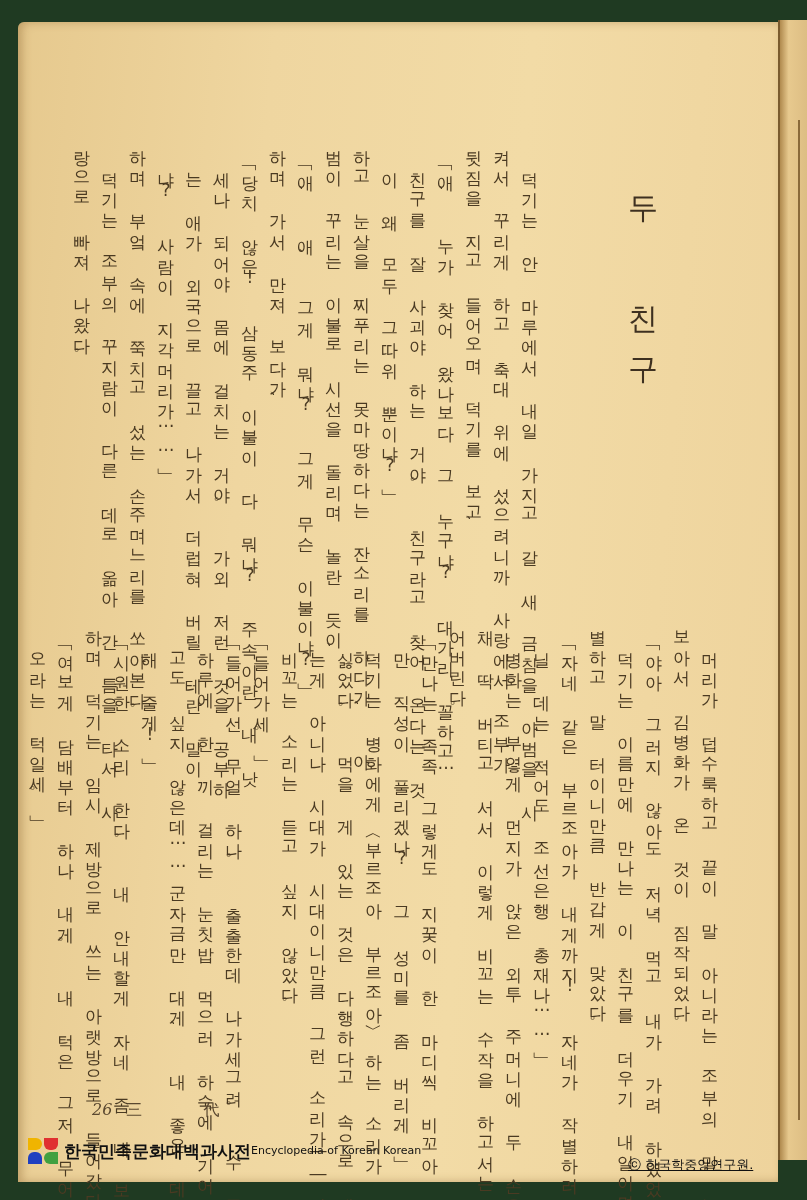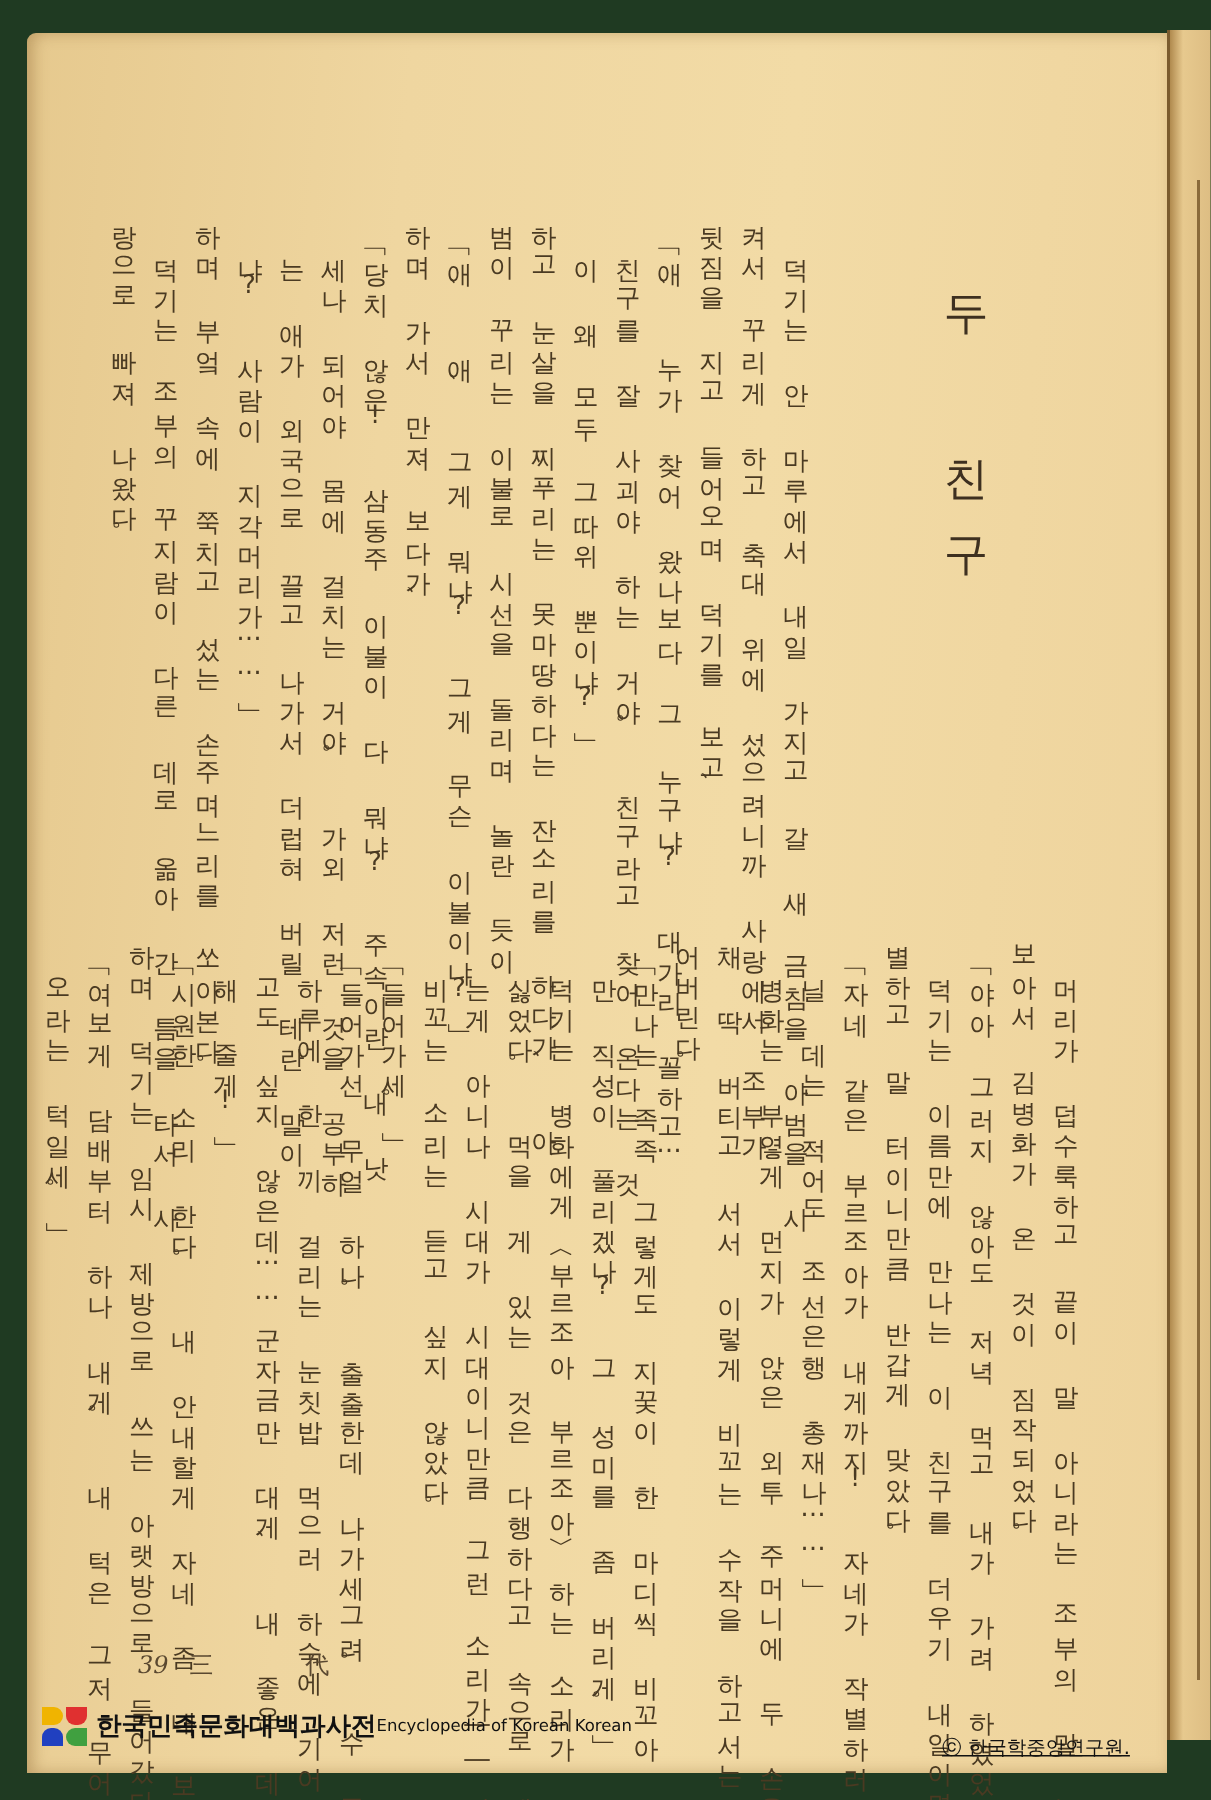--- a/index.html
+++ b/index.html
@@ -105,21 +105,21 @@
 <div class="vcol" style="left:222px; top:640px;">「들어가선 무얼 하나。 출출한데 나가세그려。 수 좋아야</div>
 <div class="vcol" style="left:194px; top:640px;">하루에 한 끼 걸리는 눈칫밥 먹으러 하숙에 기어 들어가</div>
 <div class="vcol" style="left:166px; top:640px;">고도 싶지 않은데……군자금만 대게、 내 좋은 데 안내를</div>
 <div class="vcol" style="left:138px; top:640px;">해 줄게!」</div>
 <div class="vcol" style="left:110px; top:640px;">「시원한 소리 한다。 내 안내할게 자네 좀 내 보게。」</div>
 <div class="vcol" style="left:82px; top:618px;">하며 덕기는 임시 제방으로 쓰는 아랫방으로 들어갔다。</div>
 <div class="vcol" style="left:54px; top:640px;">「여보게 담배부터 하나 내게。 내 턱은 그저 무어나 들어</div>
 <div class="vcol" style="left:26px; top:640px;">오라는 턱일세。」</div>
 
 <div class="page-number">
-  <span>39</span><span class="mag">三 代</span>
+  <span>26</span><span class="mag">三 代</span>
 </div>
 
 <div class="footer-logo">
   <div class="logo-mark">
     <div class="lm1"></div>
       <div class="lm2"></div>
       <div class="lm3"></div>
       <div class="lm4"></div>
   </div>
   <div class="logo-text">

